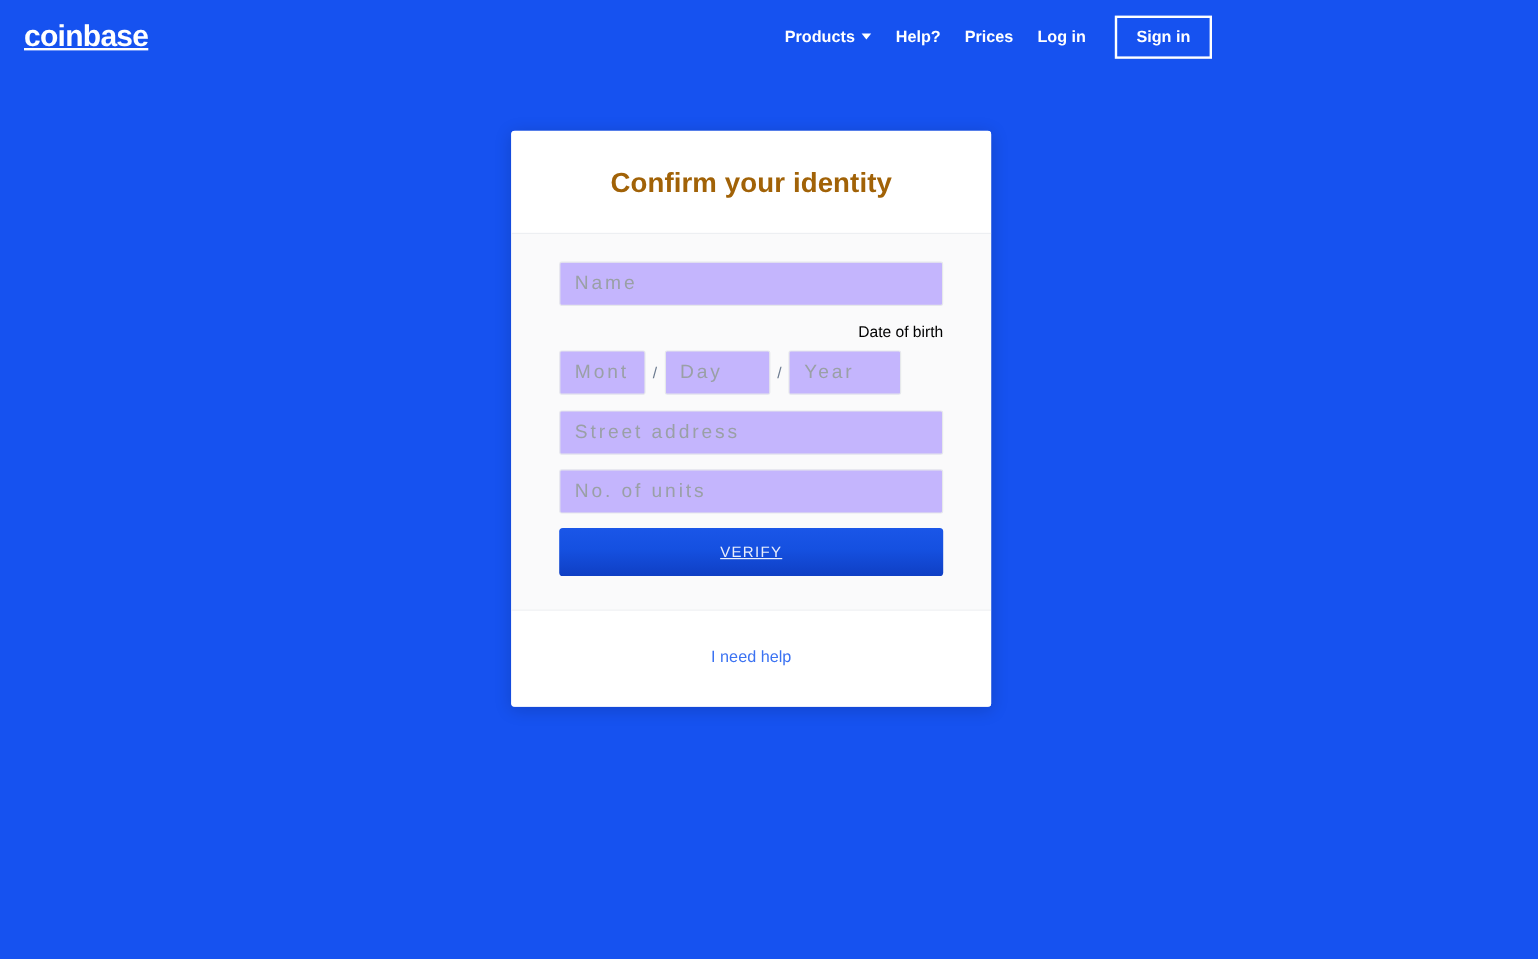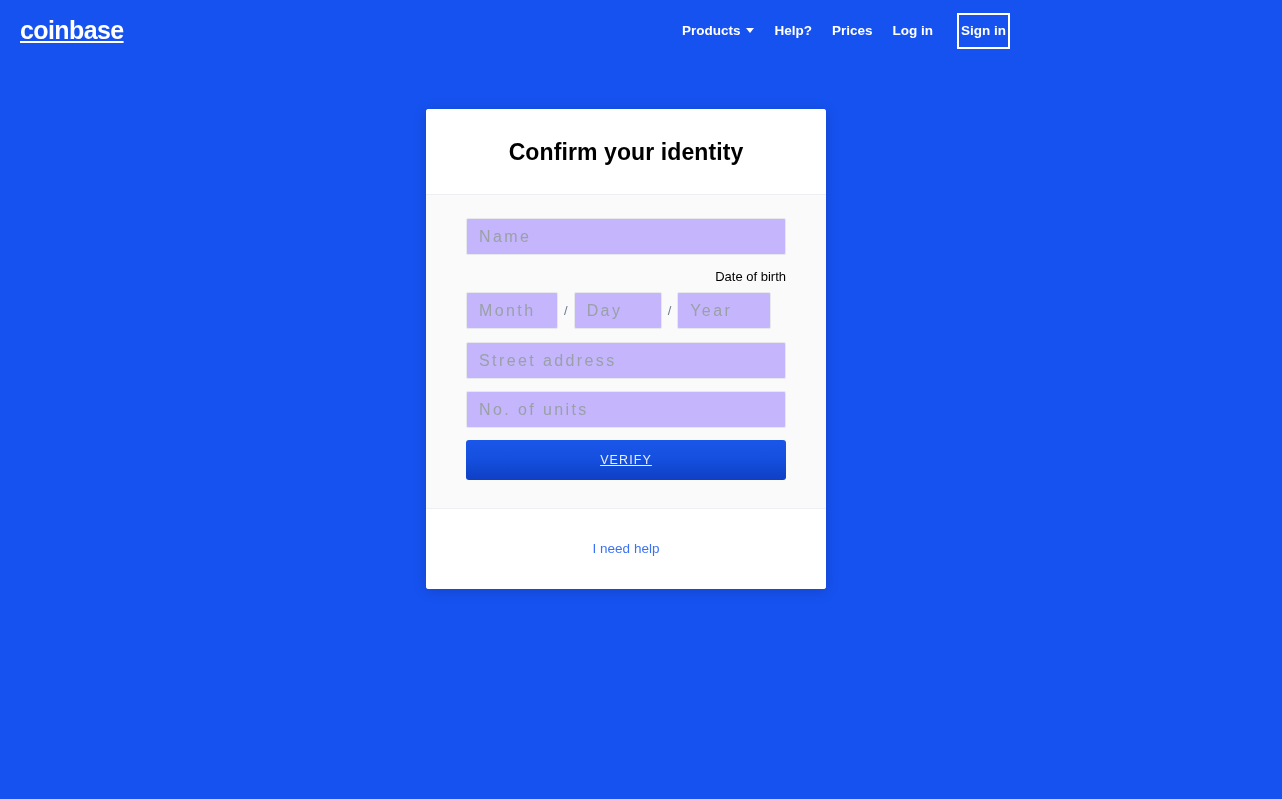--- a/index.html
+++ b/index.html
@@ -67,21 +67,21 @@
     border-right: 4px solid transparent;
     border-top: 5px solid #ffffff;
   }
 
   .nav-signin {
     color: #ffffff;
     font-size: 13.5px;
     font-weight: bold;
     text-decoration: none;
     border: 2px solid #ffffff;
-    padding: 9px 2px;
+    padding: 9px 16px;
     margin-left: 14px;
     line-height: 1;
     white-space: nowrap;
   }
 
   
   .card {
     position: absolute;
     left: 426px;
     top: 109px;
@@ -93,21 +93,21 @@
   }
 
   .card-header {
     background: #ffffff;
     padding: 30px 20px 28px;
     text-align: center;
     border-bottom: 1px solid #edeff2;
   }
 
   .card-title {
-    color: #000000;
+    color: #a16207;
     font-size: 23px;
     font-weight: bold;
     letter-spacing: 0.1px;
   }
 
   .card-body {
     background: #fafafb;
     padding: 23px 40px 28px;
     border-bottom: 1px solid #edeff2;
   }
@@ -142,21 +142,21 @@
     display: block;
     text-align: right;
   }
 
   .dob-row {
     display: flex;
     align-items: center;
     margin-bottom: 13px;
   }
 
-  .dob-month { width: 92px; }
+  .dob-month { width: 72px; }
   .dob-day   { width: 88px; }
   .dob-year  { width: 94px; }
 
   .dob-sep {
     color: #6b7a8f;
     font-size: 13px;
     padding: 0 6px;
     user-select: none;
   }
 

